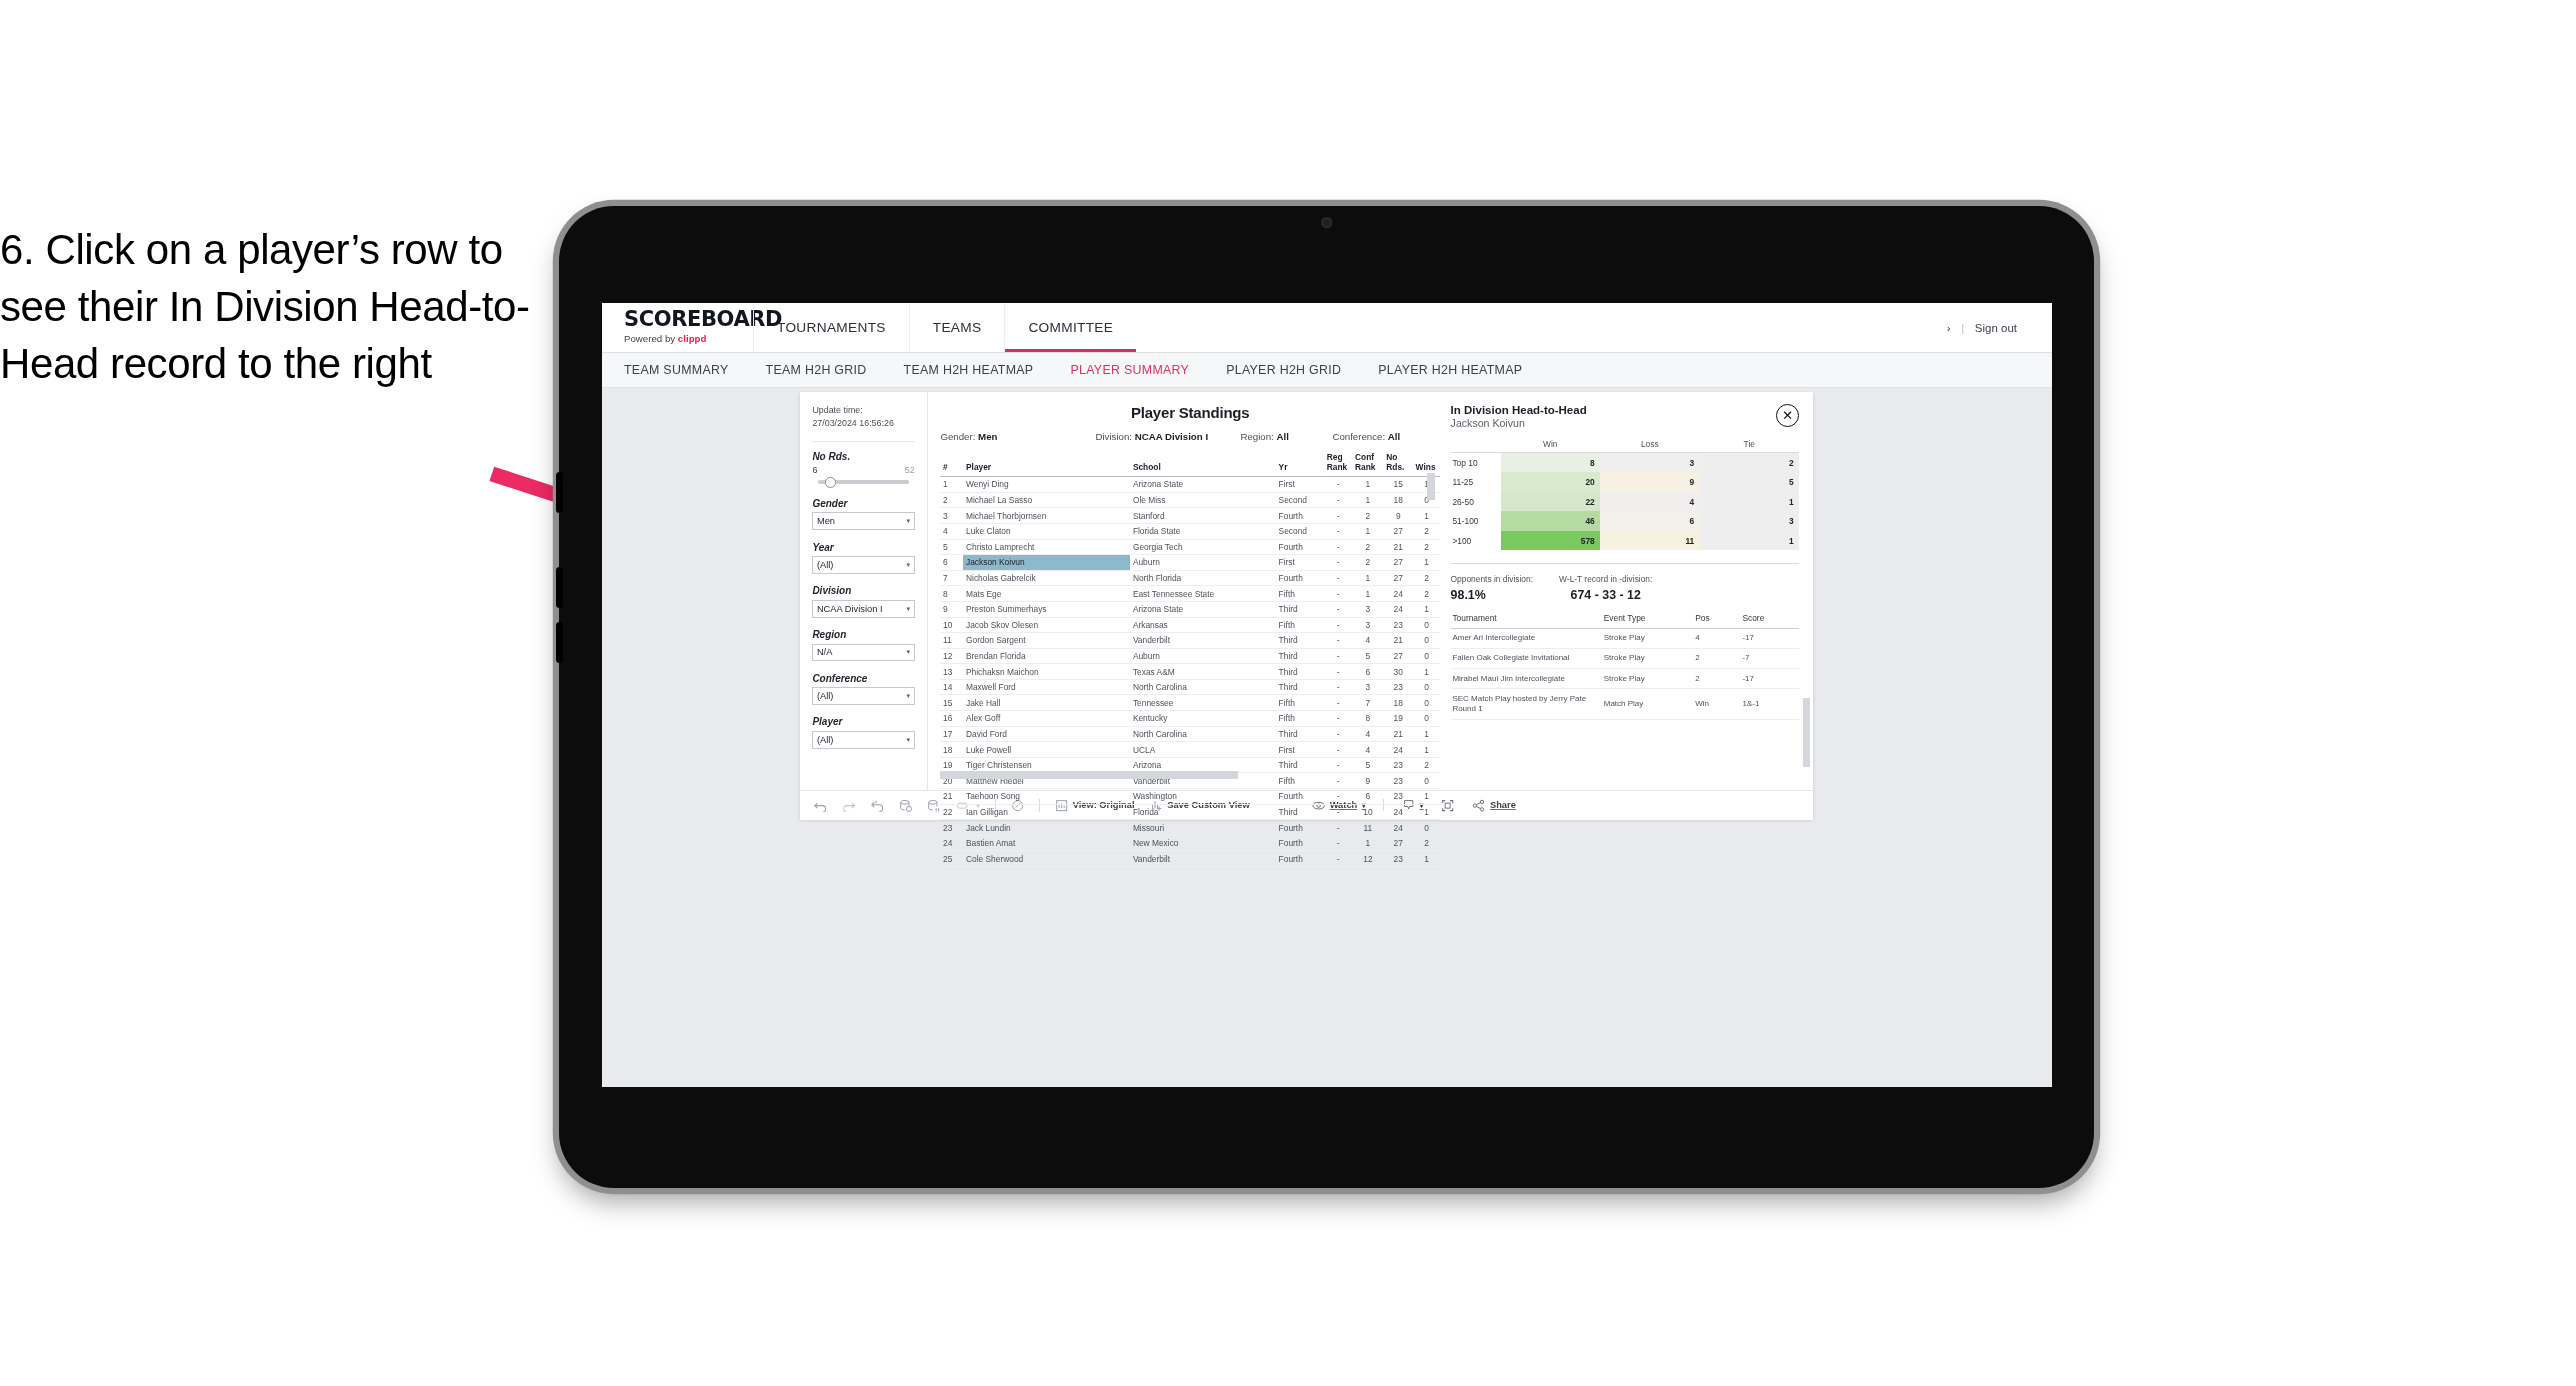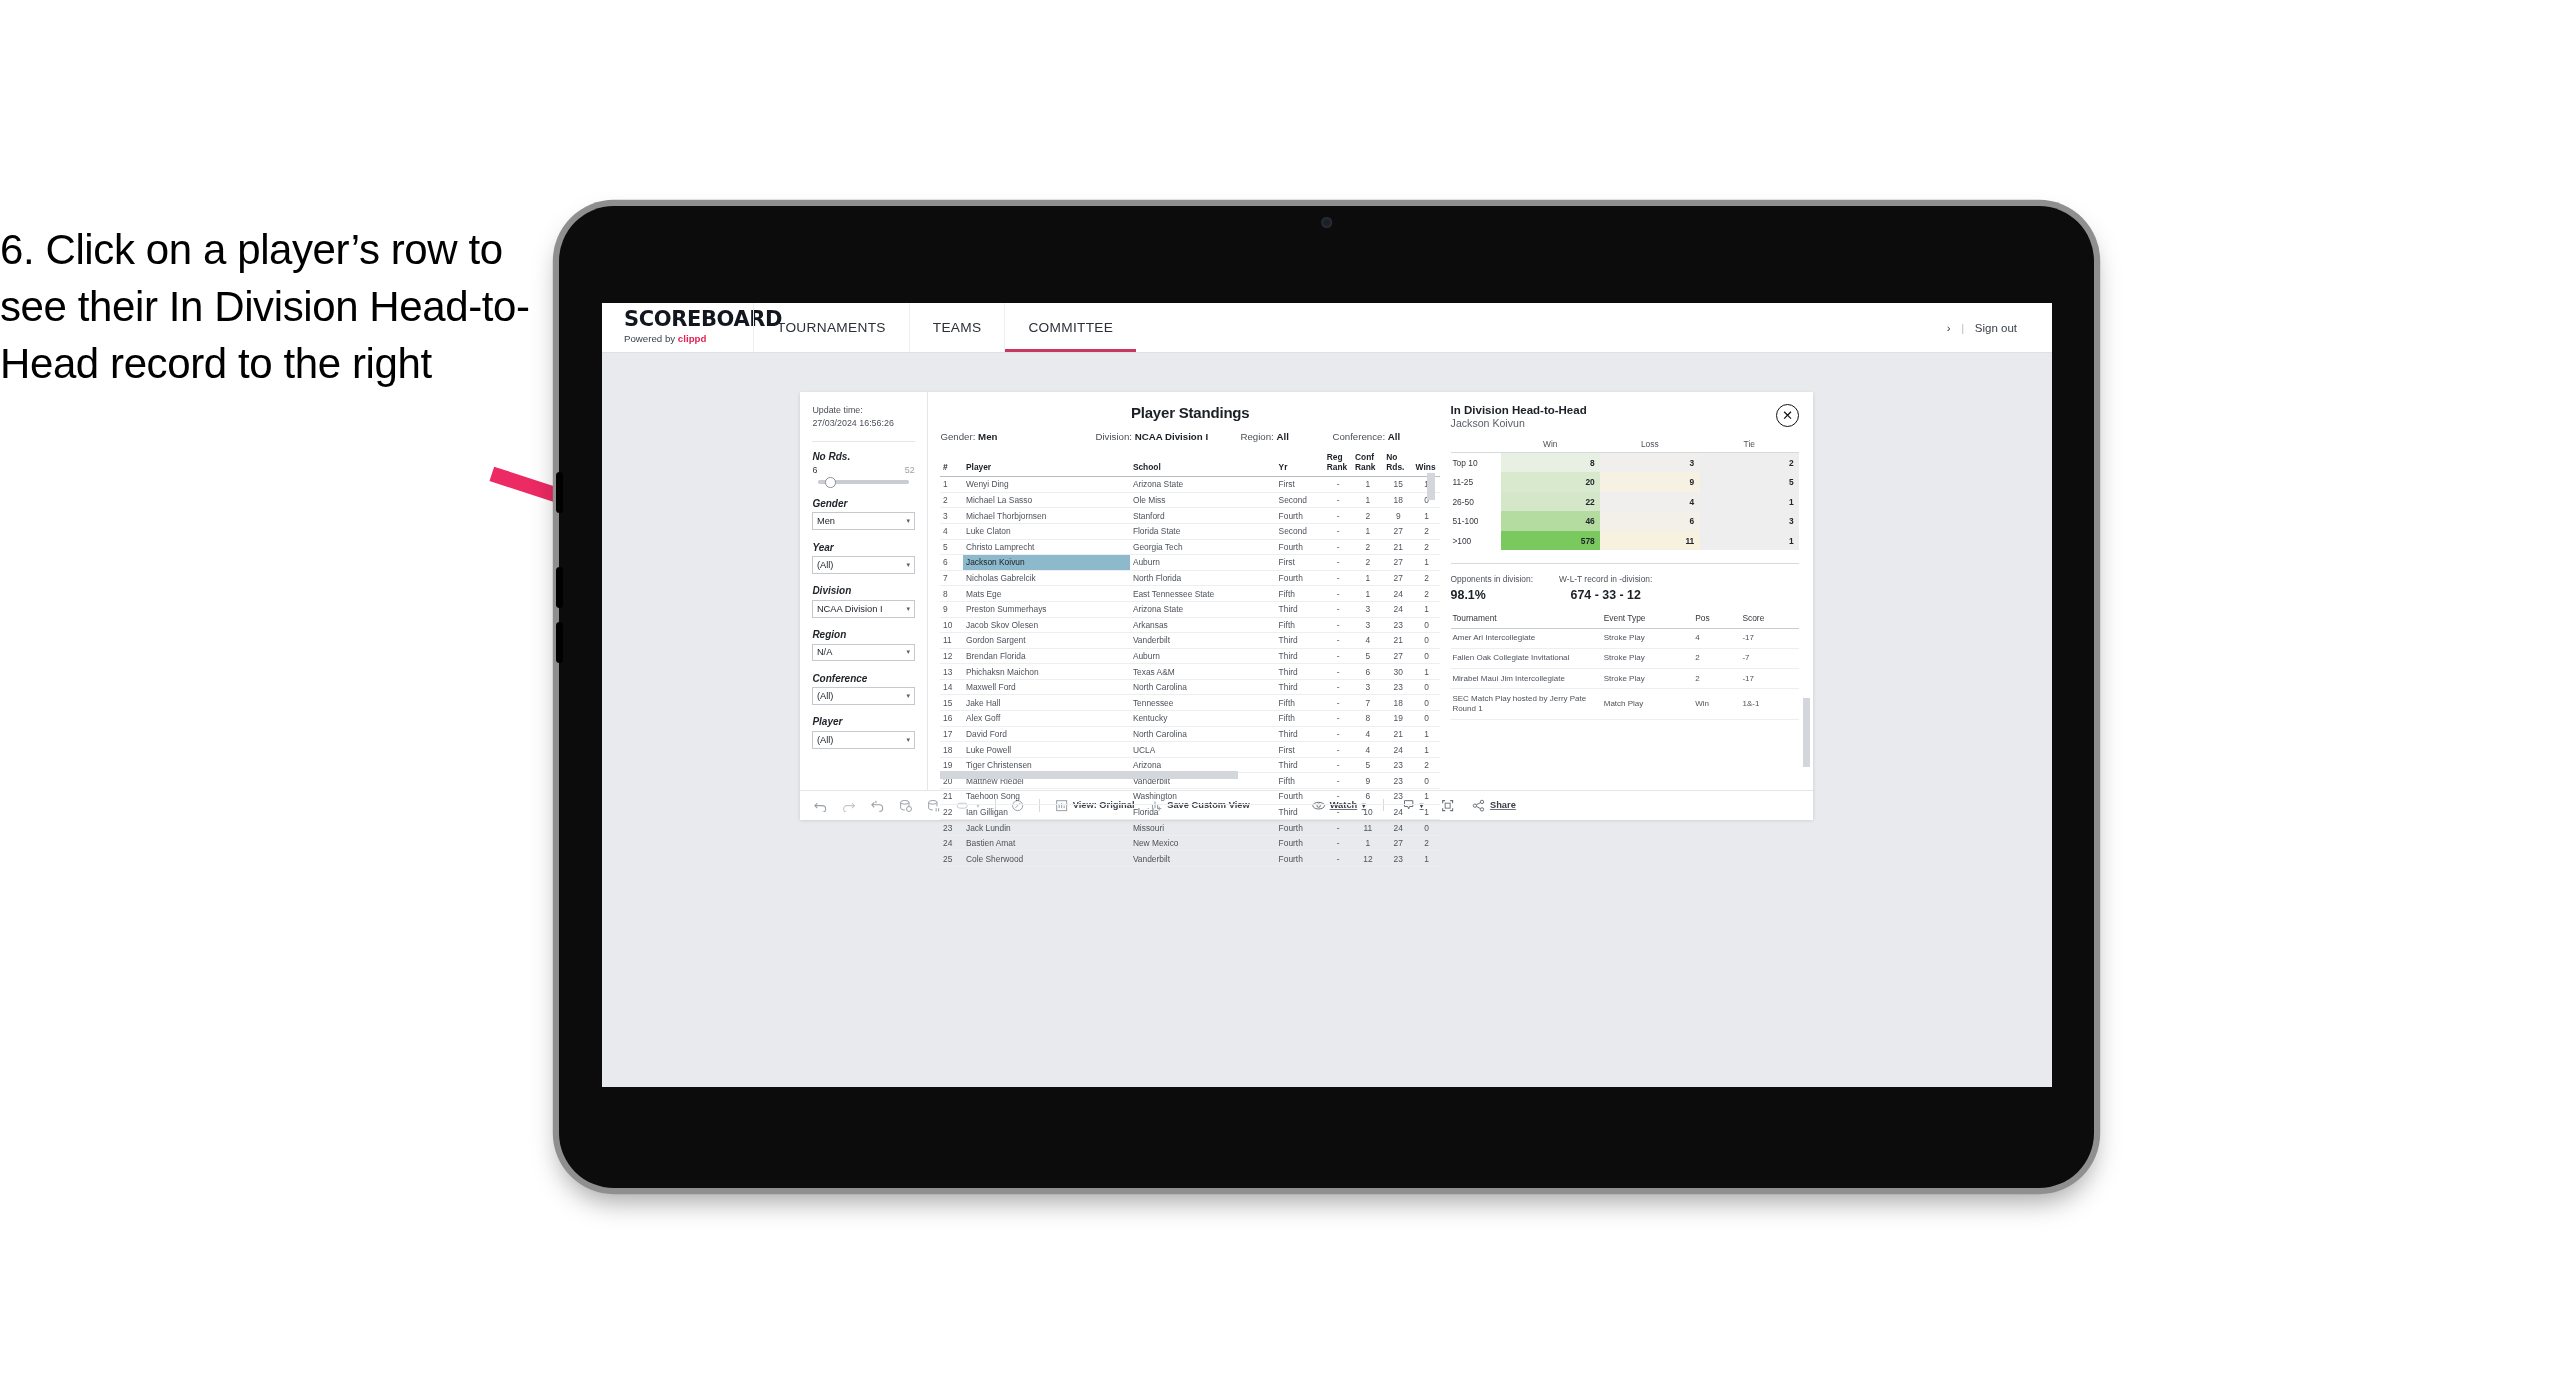--- a/index.html
+++ b/index.html
@@ -249,20 +249,28 @@
       <div class="top-tab">TOURNAMENTS</div>
       <div class="top-tab">TEAMS</div>
       <div class="top-tab active">COMMITTEE</div>
       <div id="header-right">
         <span>›</span>
         <span class="sep">|</span>
         <span>Sign out</span>
       </div>
     </div>
 
+    <div id="subnav">
+      <div class="sub-tab">TEAM SUMMARY</div>
+      <div class="sub-tab">TEAM H2H GRID</div>
+      <div class="sub-tab">TEAM H2H HEATMAP</div>
+      <div class="sub-tab active">PLAYER SUMMARY</div>
+      <div class="sub-tab">PLAYER H2H GRID</div>
+      <div class="sub-tab">PLAYER H2H HEATMAP</div>
+    </div>
 
     <div id="viz-card">
       <div id="viz-body">
 
         <div id="filters">
           <div id="update-label">
             <div>Update time:</div>
             <div>27/03/2024 16:56:26</div>
           </div>
           <hr>

